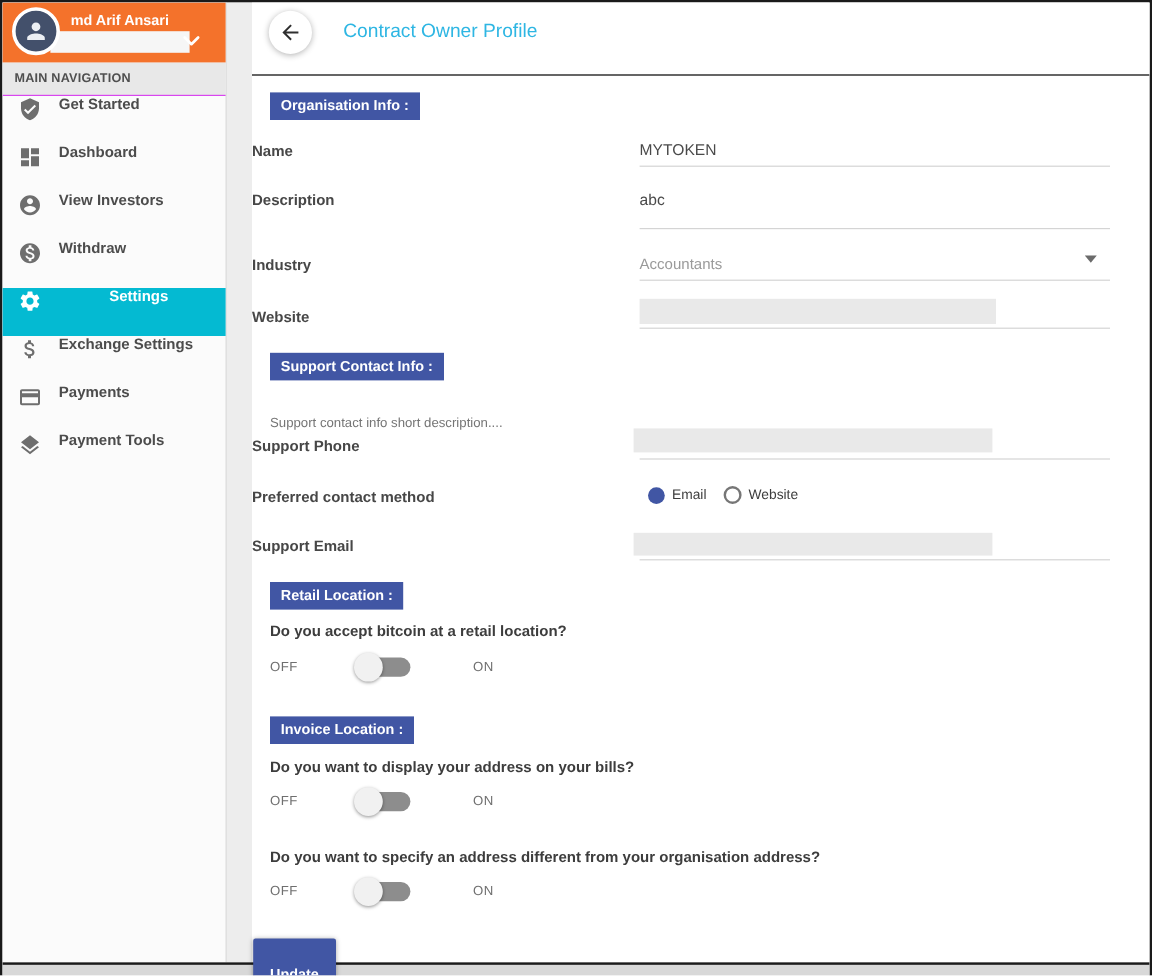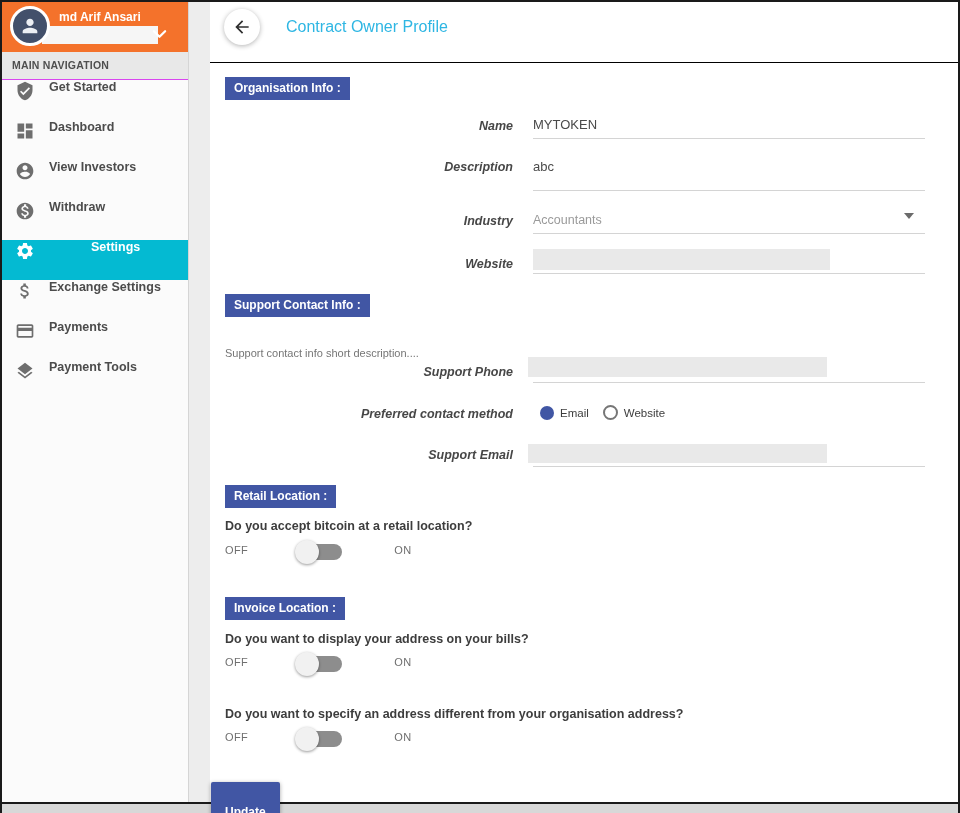--- a/index.html
+++ b/index.html
@@ -22,34 +22,34 @@
   .nav-item.active{background:#04bad2;color:#fff;gap:42px;}
   .nav-item.active .nav-icon{color:#fff;}
   .gutter{position:absolute;left:187px;top:0;width:21px;height:800px;background:#ededed;}
   
   .card{position:absolute;left:208px;top:0;width:748px;height:800px;background:#fff;}
   .card-header{position:absolute;left:0;top:0;width:100%;height:60px;background:#fff;border-bottom:1px solid #000000;}
   .back-btn{position:absolute;left:14px;top:7px;width:36px;height:36px;border-radius:50%;background:#fff;
             box-shadow:0 1px 5px rgba(0,0,0,.3);display:flex;align-items:center;justify-content:center;color:#2f2f2f;cursor:pointer;}
   .page-title{position:absolute;left:76px;top:16px;font-size:16px;color:#2eb6e3;}
   .badge{position:absolute;left:15px;background:#4156a4;color:#fff;font-size:12px;font-weight:bold;padding:4px 9px 5px;}
-  .f-label{position:absolute;left:0;width:303px;text-align:right;font-size:12.5px;font-weight:bold;color:#474747;font-style:italic;}
+  .f-label{position:absolute;left:0;width:303px;font-size:12.5px;font-weight:bold;color:#474747;}
   .f-value{position:absolute;left:323px;font-size:13px;color:#4a4a4a;}
   .f-value.muted{color:#9a9a9a;font-size:12.5px;}
   .f-line{position:absolute;left:323px;width:392px;height:0;border-bottom:1px solid #d4d4d4;}
   .f-fill{position:absolute;background:#e9e9e9;}
   .dd-caret{position:absolute;left:694px;top:211px;width:0;height:0;border-left:5px solid transparent;
             border-right:5px solid transparent;border-top:6px solid #6b6b6b;cursor:pointer;}
   .section-desc{position:absolute;left:15px;font-size:11px;color:#757575;margin-top:17px;}
   .radio-row{position:absolute;left:330px;top:403px;display:flex;align-items:center;}
   .radio-dot{width:14px;height:14px;border-radius:50%;background:#4156a4;cursor:pointer;}
   .radio-circle{width:11px;height:11px;border-radius:50%;border:2px solid #767676;background:#fff;cursor:pointer;}
   .radio-label{font-size:11.5px;color:#3d3d3d;margin:0 14px 0 6px;}
   .question{position:absolute;left:15px;font-size:12.5px;font-weight:bold;color:#3d3d3d;}
-  .toggle-row{position:absolute;left:15px;height:24px;display:flex;gap:39px;}
+  .toggle-row{position:absolute;left:15px;height:24px;display:flex;align-items:center;gap:39px;}
   .t-label{font-size:11px;color:#6f6f6f;letter-spacing:.4px;}
   .toggle{position:relative;width:45px;height:16px;border-radius:8px;background:#8d8d8d;margin:0 13px 0 10px;cursor:pointer;}
   .knob{position:absolute;left:-2px;top:-4px;width:24px;height:24px;border-radius:50%;background:#f1f1f1;
         box-shadow:0 1px 3px rgba(0,0,0,.4);}
   .update-btn{position:absolute;left:1px;top:780px;background:#4156a4;color:#fff;font-size:12px;font-weight:bold;
               padding:23px 14px 8px;border:none;border-radius:2px;box-shadow:0 1px 4px rgba(0,0,0,.35);z-index:6;cursor:pointer;
               font-family:"Liberation Sans",sans-serif;}
   .bottom-strip{position:absolute;left:0;top:800px;width:100%;height:11px;background:#d8d8d8;border-top:2px solid #1a1a1a;z-index:4;}
 </style>
 </head>

